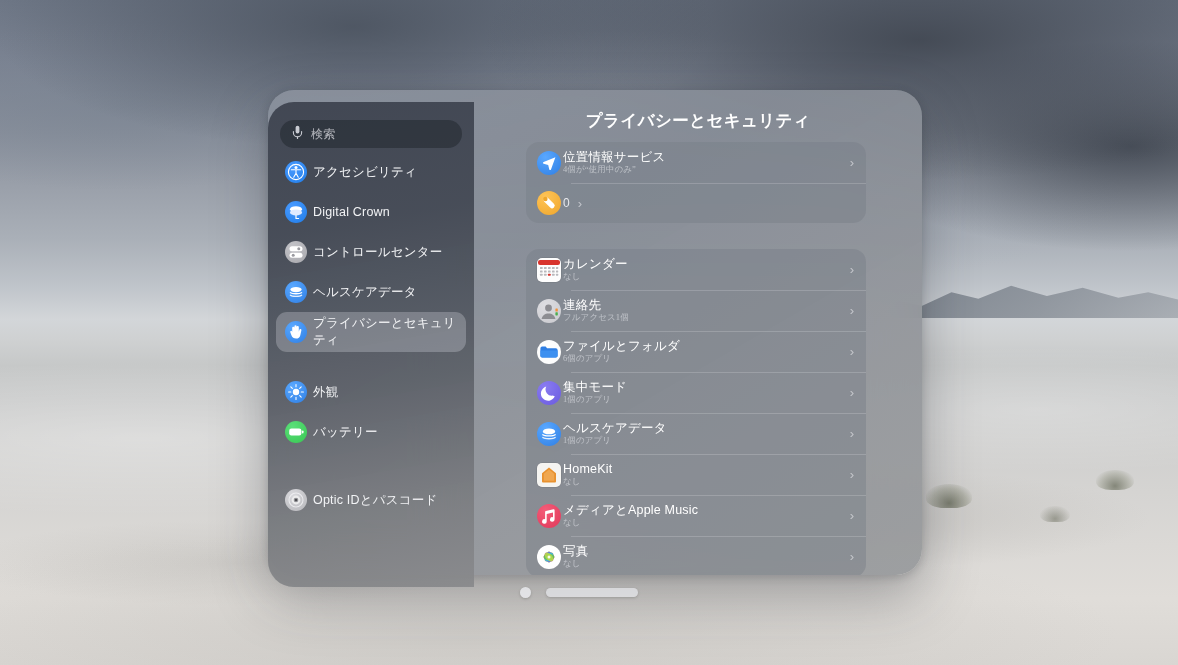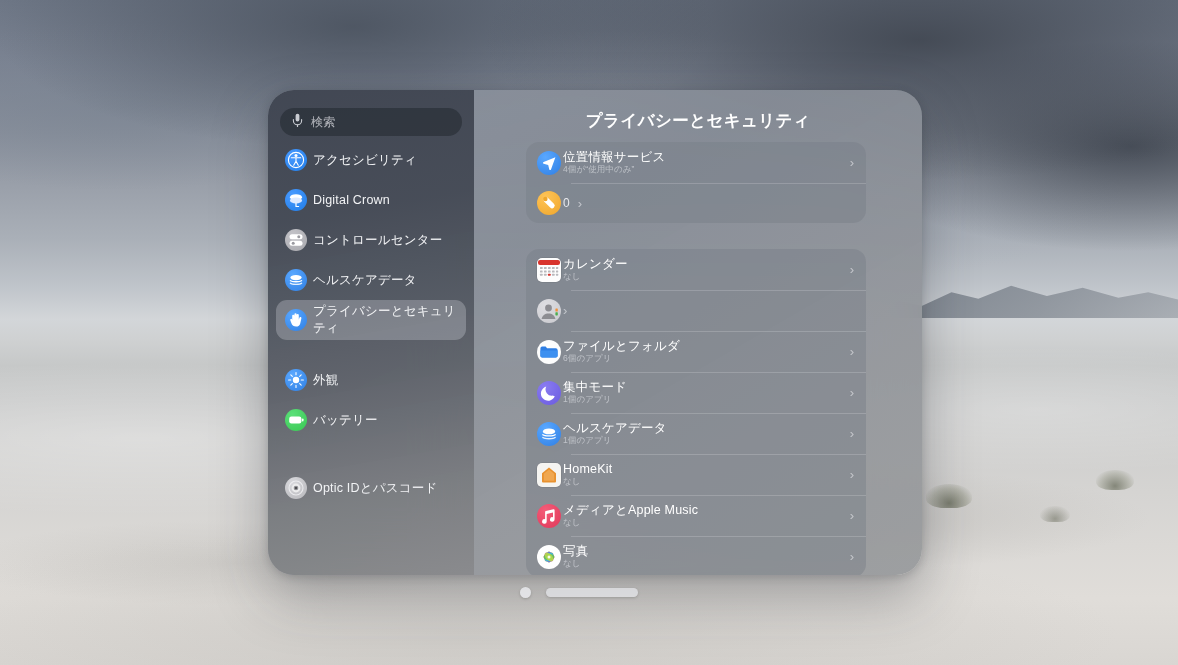--- a/index.html
+++ b/index.html
@@ -76,21 +76,21 @@
   
   #main-pane {
     position: absolute; left: 0; top: 0; width: 654px; height: 485px;
     border-radius: 26px;
     background: linear-gradient(150deg, rgba(138,145,157,0.93) 0%, rgba(134,140,150,0.93) 35%, rgba(146,149,154,0.92) 70%, rgba(152,154,156,0.92) 100%);
     backdrop-filter: blur(26px);
     overflow: hidden;
   }
   
   #sidebar {
-    position: absolute; left: 0; top: 0; width: 206px; height: 485px;
+    position: absolute; left: 0; top: 12px; width: 206px; height: 485px;
     border-radius: 26px 0 0 26px;
     background: linear-gradient(170deg, rgba(60,66,78,0.93) 0%, rgba(66,72,83,0.93) 26%, rgba(92,96,104,0.92) 58%, rgba(122,124,128,0.90) 82%, rgba(136,137,139,0.90) 100%);
     backdrop-filter: blur(28px);
     overflow: hidden;
     padding: 0;
   }
 
   
   #search-field {
     margin: 18px 12px 4px 12px;
@@ -138,21 +138,21 @@
   }
   .row + .row::before {
     content: ""; position: absolute; left: 45px; right: 0; top: 0;
     height: 1px; background: rgba(226,228,232,0.22);
   }
   .row.two { height: 41px; }
   .row-icon { width: 24px; height: 24px; flex: 0 0 24px; position: relative;
               display: flex; align-items: center; justify-content: center; }
   .row-text { flex: 1 1 auto; min-width: 0; display: flex; flex-direction: column; justify-content: center; }
   .row-title { color: #ffffff; font-size: 12.5px; line-height: 14px; letter-spacing: .2px; white-space: nowrap; }
-  .row-sub { color: rgba(226,228,233,0.62); font-size: 8.5px; line-height: 11px; letter-spacing: .1px; white-space: nowrap; }
+  .row-sub { color: rgba(226,228,233,0.62); font-size: 8.5px; line-height: 11px; letter-spacing: .1px; white-space: nowrap; font-family: Liberation Serif, serif; }
   .row-value { color: rgba(240,241,244,0.92); font-size: 12px; margin-right: 6px; }
   .chev { color: rgba(232,234,238,0.62); font-size: 13px; line-height: 1; flex: 0 0 auto; }
 
   
   #close-dot {
     position: absolute; left: 520px; top: 587px; width: 11px; height: 11px;
     border-radius: 50%; background: rgba(236,238,241,0.80);
     box-shadow: 0 1px 3px rgba(0,0,0,0.18);
   }
   #resize-bar {
@@ -234,20 +234,24 @@
               </div>
               <div class="row two">
                 <span class="row-icon" style="display: flex; align-items: center; justify-content: center; width: 24px; height: 24px; border-radius: 50%; flex: 0 0 24px; position: relative; overflow: hidden; background: radial-gradient(circle at 35% 26%, rgb(222, 222, 226), rgb(201, 201, 206));">
                   <svg width="24" height="24" viewBox="0 0 24 24">
                     <circle cx="11.5" cy="9" r="3.4" fill="#8d8d92"></circle>
                     <path d="M4.6 20c.6-3.6 3.4-5.6 6.9-5.6s6.3 2 6.9 5.6z" fill="#8d8d92"></path>
                     <rect x="18.4" y="9.4" width="2.4" height="3.2" rx=".6" fill="#f0913a"></rect>
                     <rect x="18.4" y="13.2" width="2.4" height="3.2" rx=".6" fill="#4cae4f"></rect>
                   </svg>
                 </span>
+                <div class="row-text">
+                  <div class="row-title">連絡先</div>
+                  <div class="row-sub">フルアクセス1個</div>
+                </div>
                 <span class="chev">›</span>
               </div>
               <div class="row two">
                 <span class="row-icon" style="display: flex; align-items: center; justify-content: center; width: 24px; height: 24px; border-radius: 50%; flex: 0 0 24px; position: relative; overflow: hidden; background: rgb(253, 253, 253);">
                   <svg width="24" height="24" viewBox="0 0 24 24">
                     <path d="M3.4 8.4a1.8 1.8 0 0 1 1.8-1.8h3.4l1.5 1.7h8.7a1.8 1.8 0 0 1 1.8 1.8v5.6a1.8 1.8 0 0 1-1.8 1.8H5.2a1.8 1.8 0 0 1-1.8-1.8z" fill="#2f7fe4"></path>
                     <path d="M3.4 10.6h17.2v5.1a1.8 1.8 0 0 1-1.8 1.8H5.2a1.8 1.8 0 0 1-1.8-1.8z" fill="#3d90f0"></path>
                   </svg>
                 </span>
                 <div class="row-text">

